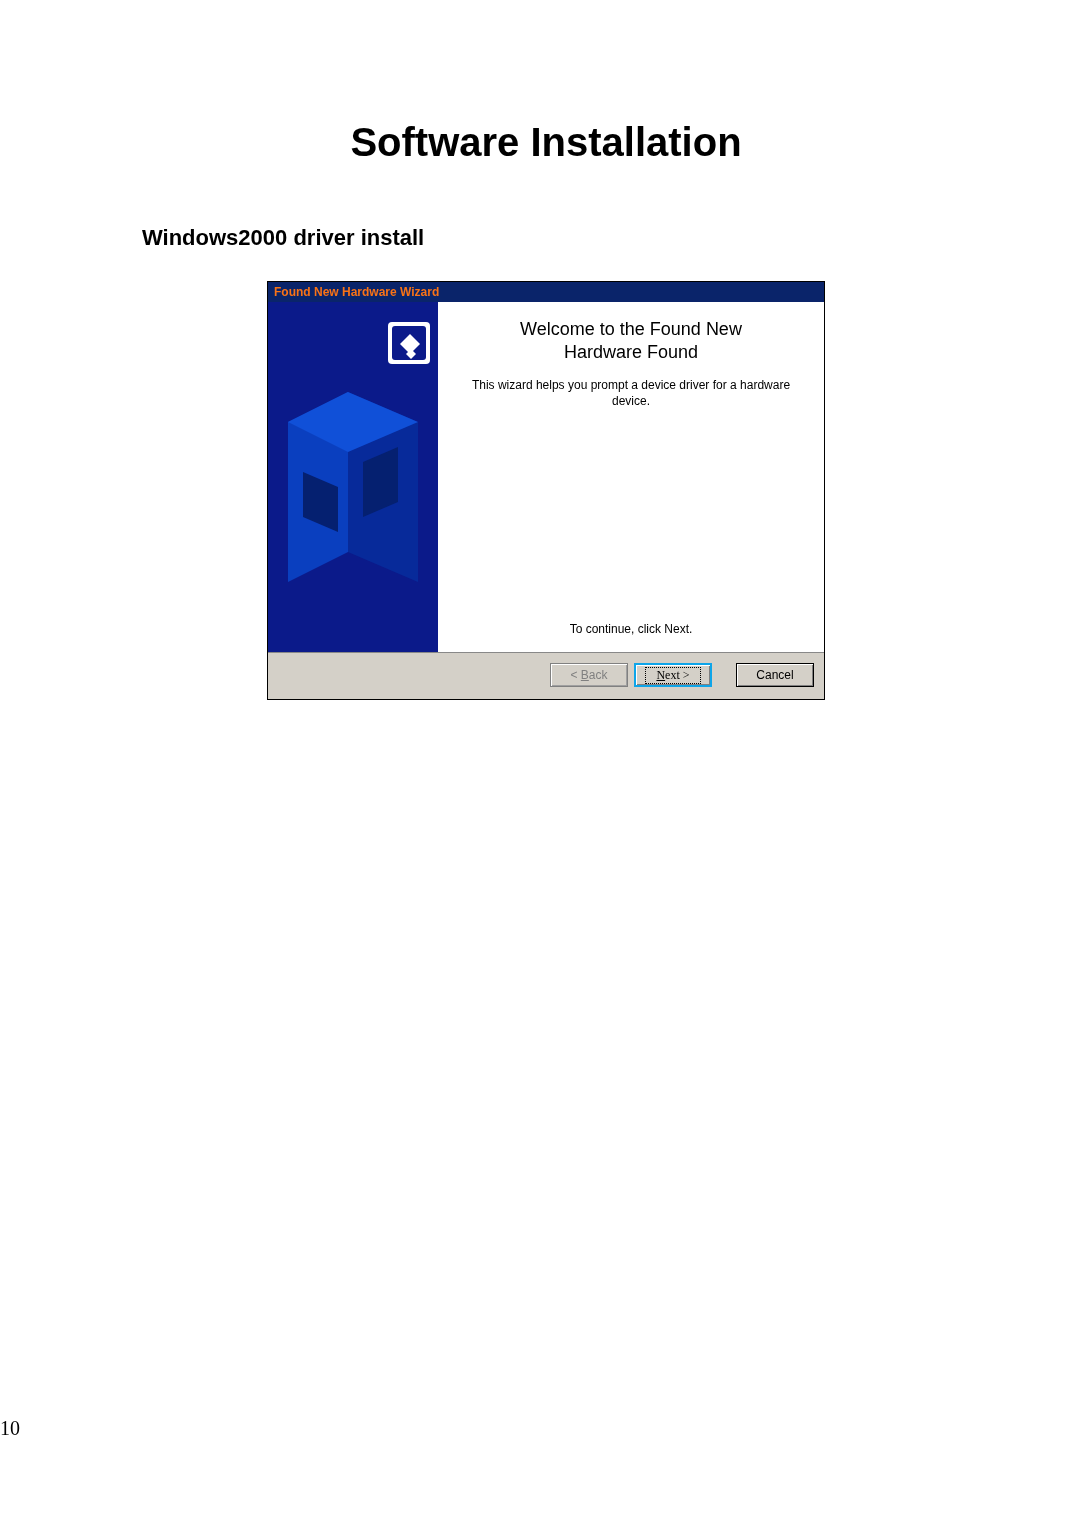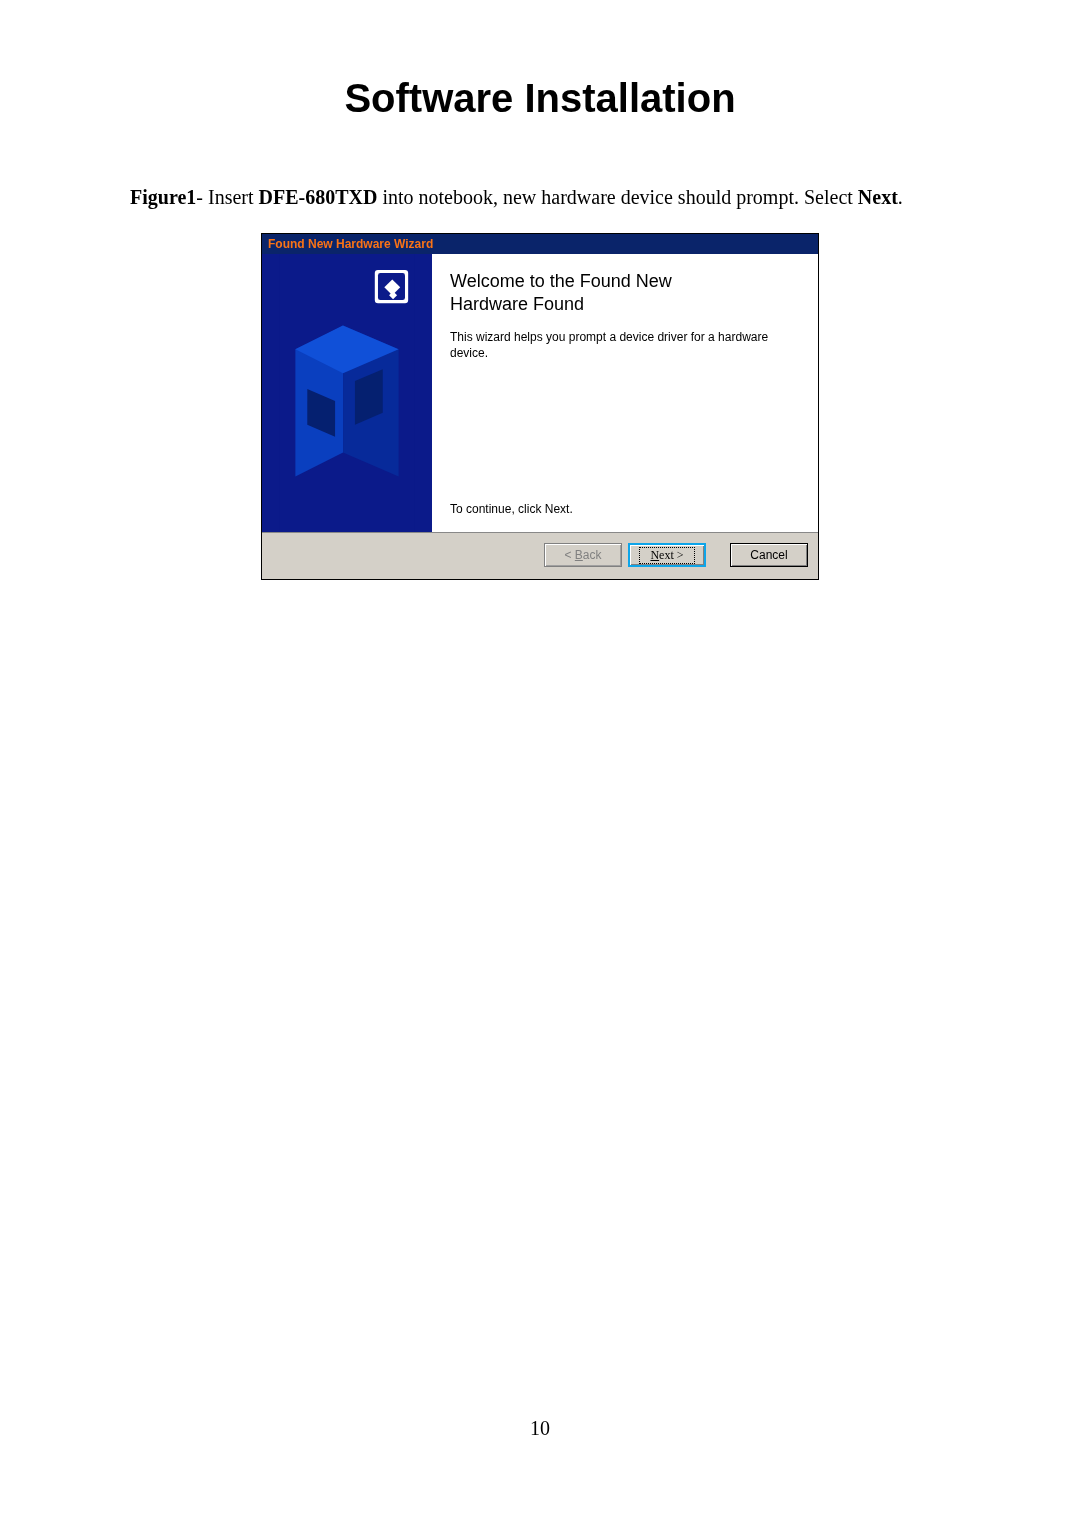--- a/index.html
+++ b/index.html
@@ -6,21 +6,22 @@
     margin: 0;
     padding: 0;
     background: #ffffff;
     font-family: "Times New Roman", Times, serif;
     color: #000;
     width: 1080px;
     height: 1525px;
     position: relative;
   }
   .page {
-    padding: 76px 130px 0 130px;
+    padding: 120px 130px 0 130px;
+    margin-left: 12px;
   }
   .title {
     font-family: Arial, Helvetica, sans-serif;
     font-weight: bold;
     font-size: 40px;
     text-align: center;
     margin-bottom: 60px;
   }
   .subheading {
     font-family: Arial, Helvetica, sans-serif;
@@ -48,21 +49,22 @@
   }
   .wizard-titlebar {
     background: #0a246a;
     color: #f97316;
     font-weight: bold;
     font-size: 12px;
     padding: 3px 6px;
   }
   .wizard-body {
     display: flex;
-    height: 278px;
+    height: 350px;
+    text-align: center;
   }
   .wizard-sidebar {
     width: 170px;
     background: #0b1a8a;
     position: relative;
     flex-shrink: 0;
     overflow: hidden;
   }
   .wizard-sidebar svg {
     position: absolute;
@@ -132,34 +134,32 @@
     padding: 0 10px;
   }
   .btn-gap {
     width: 12px;
   }
 
   .page-number {
     position: absolute;
     left: 0; right: 0;
     bottom: 85px;
-    text-align: center;
+    text-align: left;
     font-size: 20px;
   }
 </style>
 </head>
 <body>
 
 <div class="page">
   <div class="title">Software Installation</div>
 
-
-  <p class="body-text">
-    <b>Figure1</b><span>- </span><span> Insert </span><b>DFE-680TXD</b><span> into notebook, new hardware device should prompt. Select </span><b>Next</b><span>.</span>
-  </p>
+  <div class="subheading">Windows2000 driver install</div>
+
 
   <div class="wizard">
     <div class="wizard-titlebar">Found New Hardware Wizard</div>
 
     <div class="wizard-body">
       <div class="wizard-sidebar">
         <svg viewBox="0 0 170 350" xmlns="http://www.w3.org/2000/svg">
           <rect x="0" y="0" width="170" height="350" fill="#0b1a8a"></rect>
 
           <polygon points="20,120 80,90 80,250 20,280" fill="#0a3fbf"></polygon>

